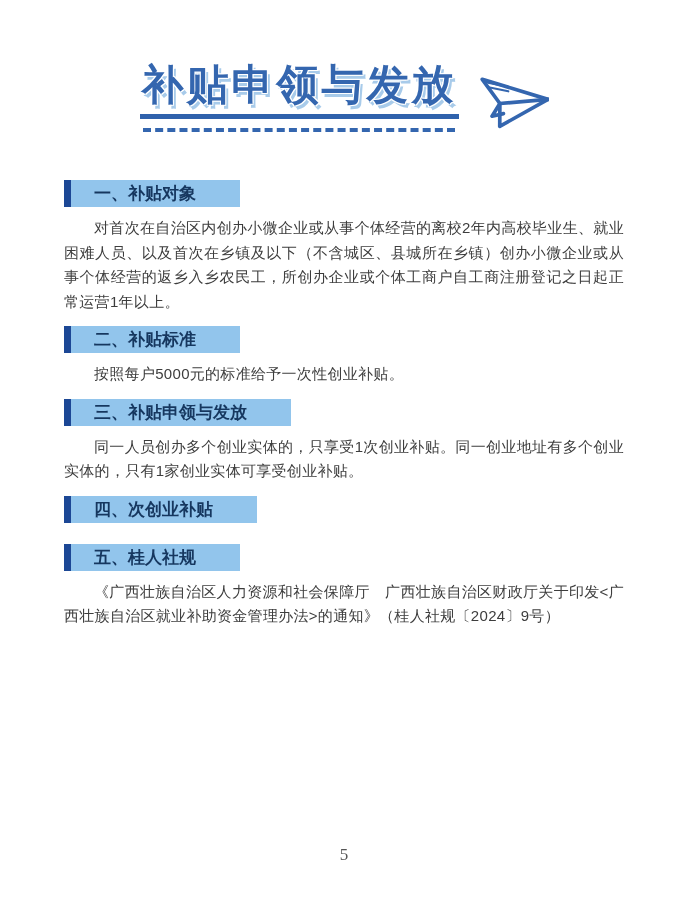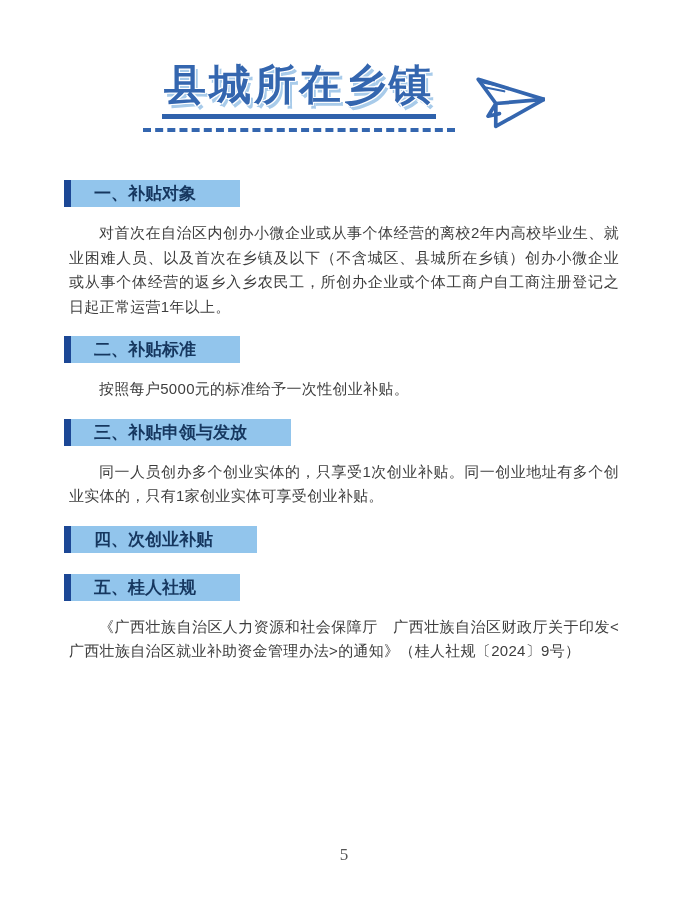--- a/index.html
+++ b/index.html
@@ -48,21 +48,21 @@
     font-weight:bold;
     font-size:17px;
     line-height:27px;
     padding:0 44px 0 23px;
     margin:12px 0 9px 0;
     white-space:nowrap;
   }
   .sec-header.first{margin-top:12px;}
   
   .para{
-    margin:5px;
+    margin:0;
     font-size:15px;
     line-height:24.5px;
     color:#3d3d3d;
     text-indent:2em;
     text-align:justify;
     letter-spacing:0.3px;
   }
   .section{margin:0;}
   
   .page-num{
@@ -75,21 +75,21 @@
     color:#555555;
   }
 </style>
 </head>
 <body>
 
 <div class="page">
 
   <div class="title-wrap">
     <div class="title-col">
-      <div class="doc-title">县城所在乡镇</div>
+      <div class="doc-title">补贴申领与发放</div>
       <div class="title-dash"></div>
     </div>
     <svg class="plane" viewBox="0 0 90 90" xmlns="http://www.w3.org/2000/svg">
       <g transform="rotate(38 45 45)" fill="#ffffff" stroke="#3466af" stroke-width="4.5" stroke-linejoin="round" stroke-linecap="round">
         <path d="M6 42 L84 12 L58 74 L41 52 Z"></path>
         <path d="M84 12 L41 52 L43 70 L52 59" fill="none"></path>
         <path d="M14 41 L36 30 M18 45 L40 34" stroke-width="2.5" fill="none"></path>
       </g>
     </svg>
   </div>

